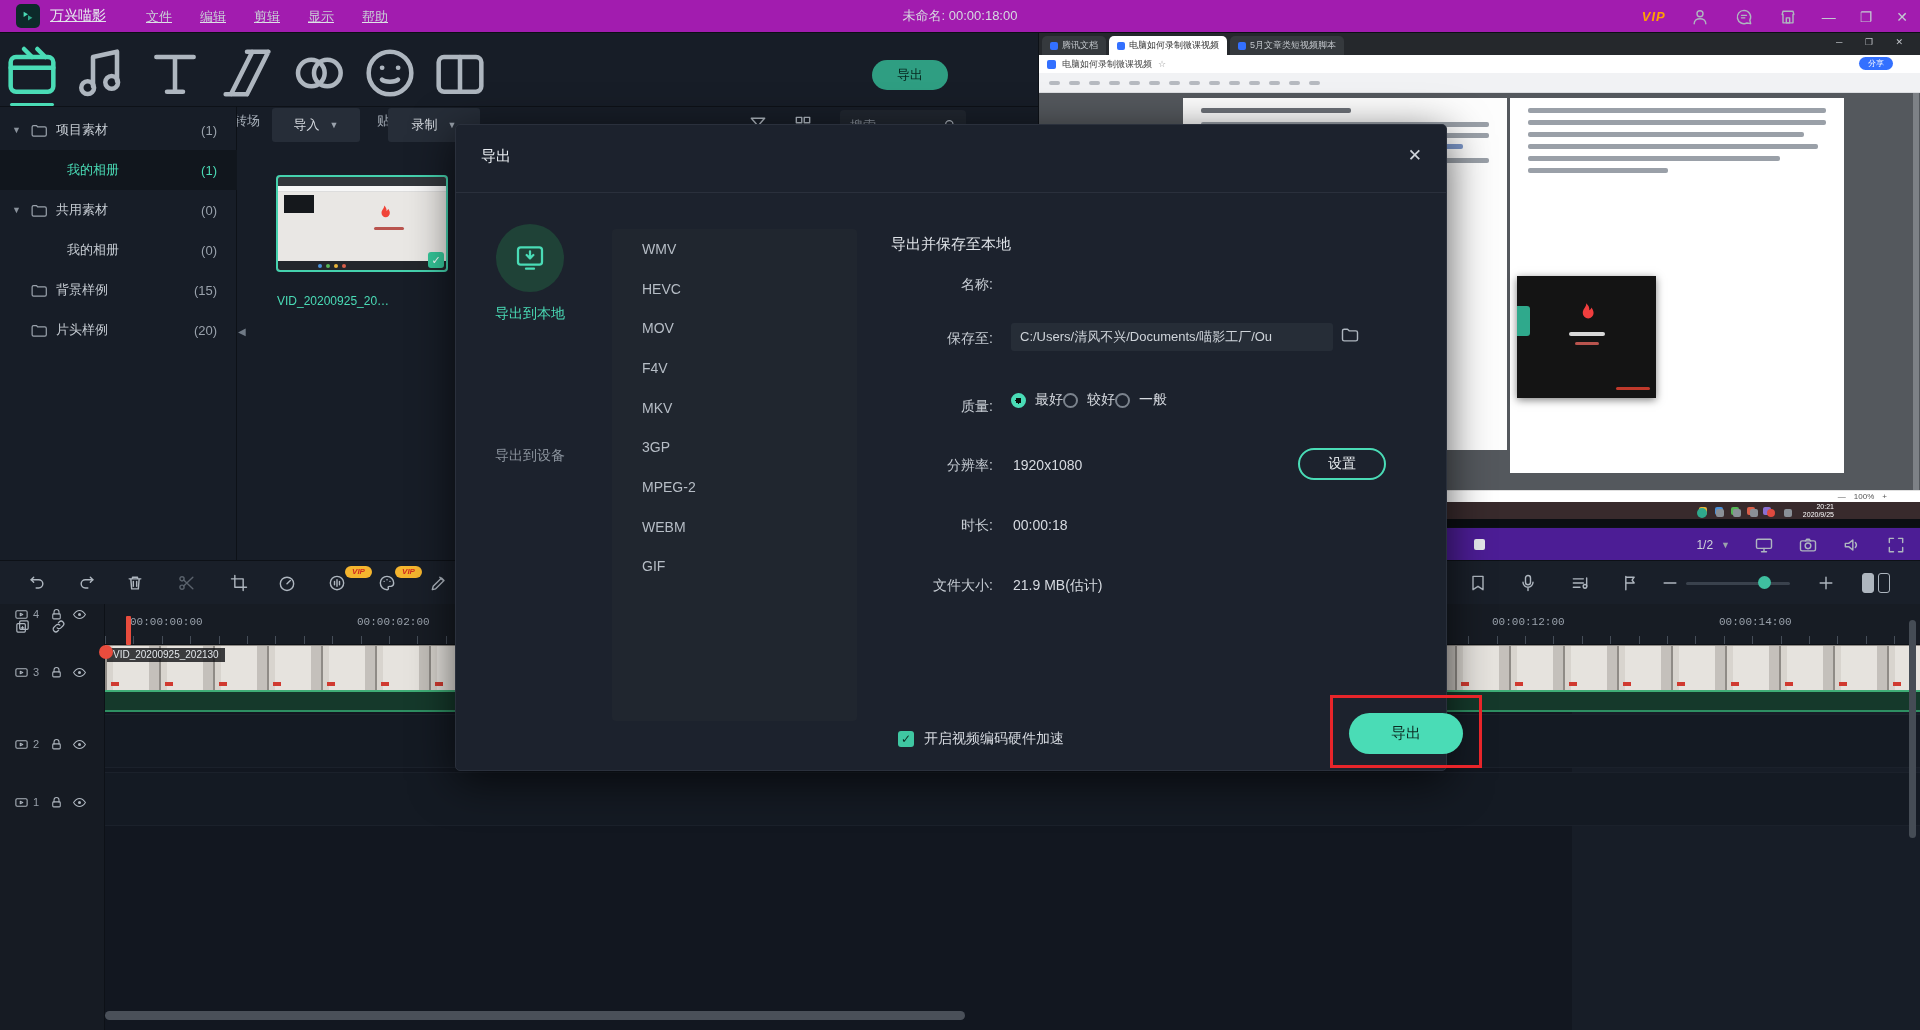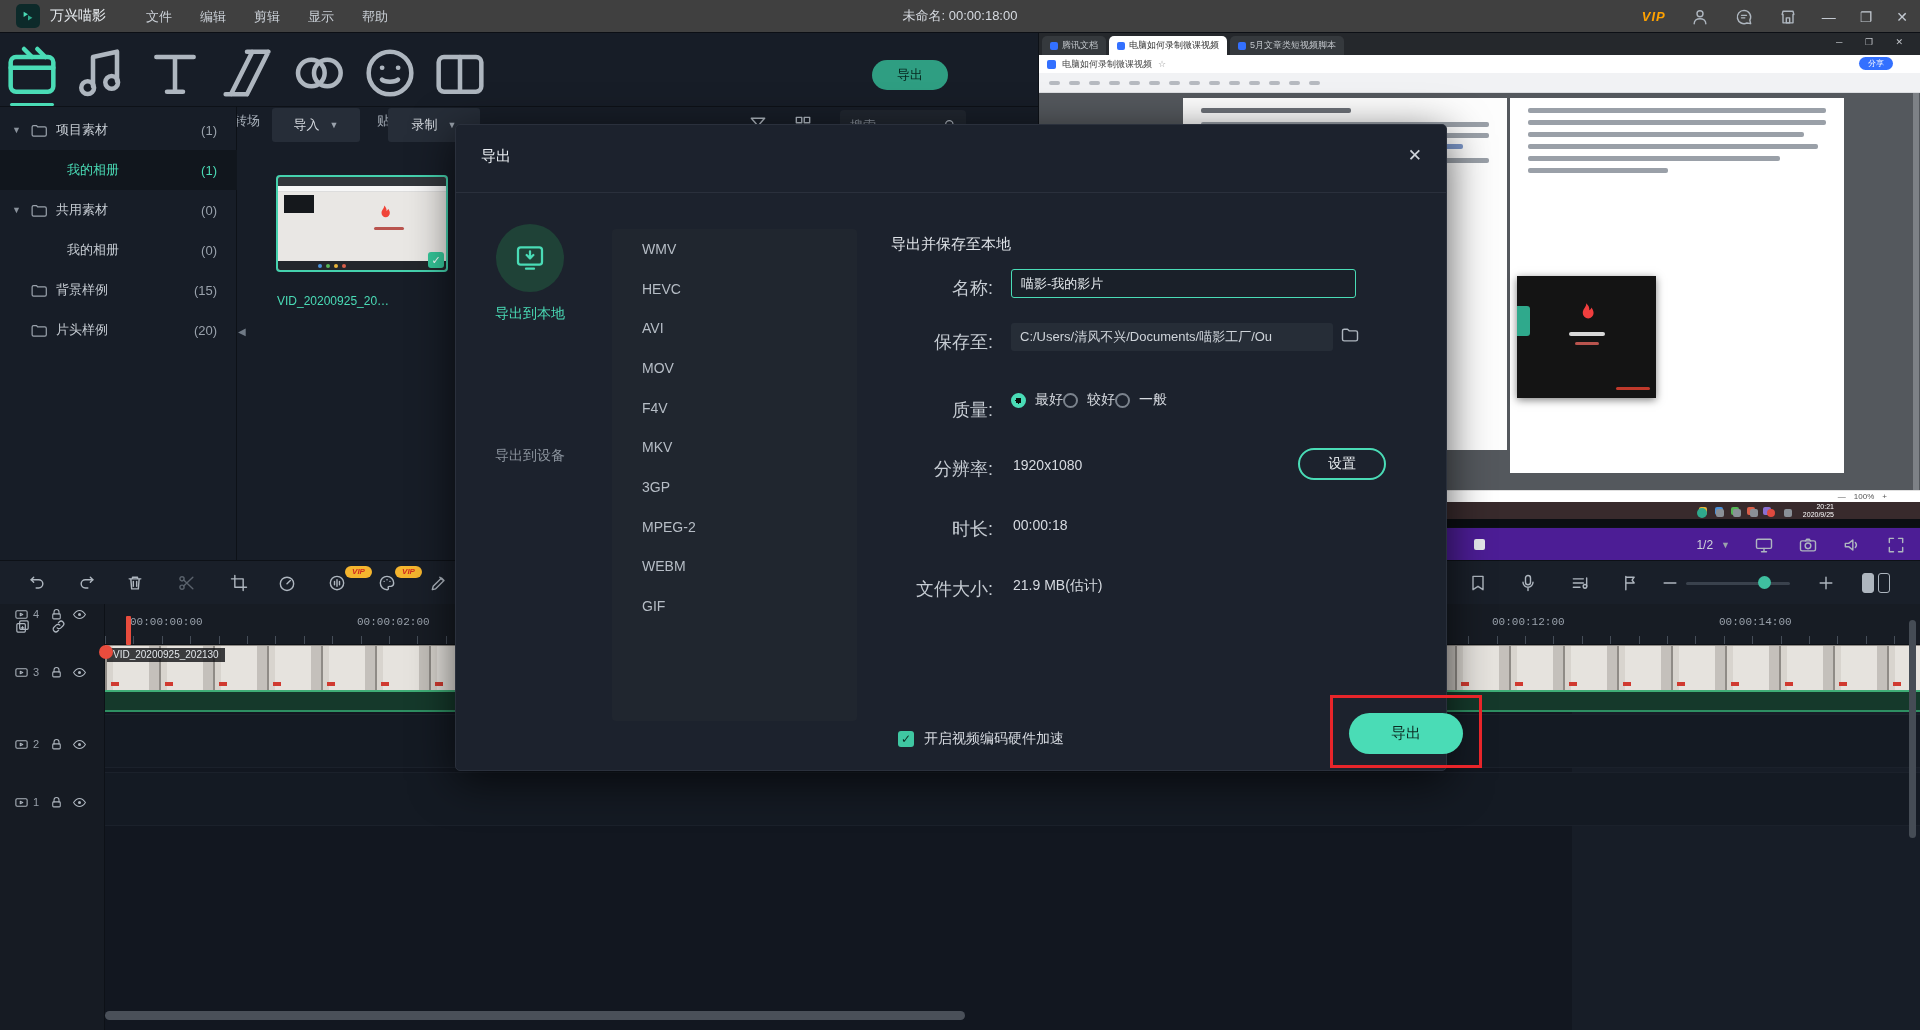--- a/index.html
+++ b/index.html
@@ -3,21 +3,21 @@
 <meta charset="utf-8">
 <style>
   html,body{margin:0;padding:0;background:#0b0e13;}
   *{box-sizing:border-box;font-family:"Liberation Sans","DejaVu Sans",sans-serif;}
   .app{position:relative;width:1920px;height:1030px;background:#171d27;overflow:hidden;color:#dfe3e8;}
   .abs{position:absolute;}
   svg{stroke:currentColor;fill:none;stroke-width:1.7;stroke-linecap:round;stroke-linejoin:round;display:block;}
   .ic{width:20px;height:20px;color:#aeb6bf;}
 
   
-  .titlebar{left:0;top:0;width:1920px;height:33px;background:#404040;border-bottom:1px solid #0c0f15;display:flex;align-items:center;}
+  .titlebar{left:0;top:0;width:1920px;height:33px;background:#a21caf;border-bottom:1px solid #0c0f15;display:flex;align-items:center;text-decoration:underline;}
   .logo{width:24px;height:24px;margin:0 10px 0 16px;border-radius:5px;background:#0d2a2a;display:flex;align-items:center;justify-content:center;}
   .logo svg{width:14px;height:14px;}
   .appname{font-size:14px;color:#e7ebef;margin-right:26px;}
   .menu{font-size:13px;color:#c9cfd6;padding:0 14px;height:33px;line-height:33px;}
   .tb-center{position:absolute;left:0;right:0;text-align:center;font-size:13px;color:#d6dae0;pointer-events:none;}
   .tb-right{position:absolute;right:12px;top:0;height:33px;display:flex;align-items:center;gap:24px;}
   .vip{font-size:13px;font-weight:bold;font-style:italic;color:#ffa200;letter-spacing:1px;}
   .wctl{font-size:14px;color:#c3c9d1;}
 
   
@@ -168,21 +168,21 @@
   .dest-circle{position:absolute;left:40px;top:99px;width:68px;height:68px;border-radius:50%;background:#1f4237;color:#4adcb6;display:flex;align-items:center;justify-content:center;}
   .dest-circle .ic{width:32px;height:32px;color:#4adcb6;}
   .dest-lab1{position:absolute;left:0px;top:180px;width:148px;text-align:center;font-size:14px;color:#4adcb6;}
   .dest-dev{position:absolute;left:58px;top:276px;color:#6b7380;}
   .dest-dev .ic{width:32px;height:32px;color:#6b7380;}
   .dest-lab2{position:absolute;left:0px;top:322px;width:148px;text-align:center;font-size:14px;color:#8a929c;}
   .fmtcol{position:absolute;left:156px;top:104px;width:245px;height:492px;background:#20262f;border-radius:4px;overflow:hidden;}
   .fmt{height:39.7px;display:flex;align-items:center;padding-left:30px;font-size:14px;color:#b6bdc6;}
   .fmt.sel{background:#2a3140;color:#e8eaed;}
   .dlg-heading{position:absolute;left:413px;top:110px;font-size:15px;color:#dfe3e8;margin-left:22px;}
-  .flabel{position:absolute;width:124px;text-align:right;font-size:18px;color:#c6ccd3;left:413px;}
+  .flabel{position:absolute;width:124px;text-align:right;font-size:14px;color:#c6ccd3;left:413px;}
   .lab-name{top:151px;} .lab-path{top:205px;} .lab-q{top:273px;} .lab-res{top:332px;} .lab-dur{top:392px;} .lab-size{top:452px;}
   .in-name{position:absolute;left:555px;top:144px;width:345px;height:29px;background:#1a2029;border:1px solid #4adcb6;border-radius:3px;color:#e7ebef;font-size:13px;padding:0 9px;outline:none;}
   .in-path{position:absolute;left:555px;top:198px;width:322px;height:28px;background:#262d37;border:0;border-radius:3px;color:#cfd4da;font-size:13px;padding:0 9px;outline:none;white-space:nowrap;overflow:hidden;}
   .btn-folder{position:absolute;left:884px;top:200px;color:#aeb6bf;}
   .radios{position:absolute;left:555px;top:266px;display:flex;align-items:center;font-size:14px;color:#d6dae0;}
   .rad{display:flex;align-items:center;gap:9px;}
   .rdot{width:15px;height:15px;border-radius:50%;border:2px solid #7b838d;}
   .rad.on .rdot{border-color:#4adcb6;background:radial-gradient(circle,#09100d 0 3px,#4adcb6 3px);}
   .val-res{position:absolute;left:557px;top:332px;font-size:14px;color:#d6dae0;}
   .btn-settings{position:absolute;left:842px;top:323px;width:88px;height:32px;border:2px solid #4adcb6;border-radius:16px;color:#e7ebef;font-size:14px;display:flex;align-items:center;justify-content:center;font-family:Liberation Serif, serif;}
@@ -787,34 +787,32 @@
       <span class="ic"><svg viewBox="0 0 24 24">
             <rect x="10" y="3" width="10" height="16" rx="2"></rect>
             <rect x="4" y="9" width="8" height="12" rx="1.5"></rect>
           </svg></span>
     </div>
     <div class="dest-lab2">导出到设备</div>
 
     <div class="fmtcol">
       <div class="fmt">WMV</div>
       <div class="fmt">HEVC</div>
-      <div class="fmt">AVI</div>
       <div class="fmt">MOV</div>
       <div class="fmt">F4V</div>
       <div class="fmt">MKV</div>
       <div class="fmt">3GP</div>
       <div class="fmt">MPEG-2</div>
       <div class="fmt">WEBM</div>
       <div class="fmt">GIF</div>
     </div>
 
     <div class="dlg-heading">导出并保存至本地</div>
 
     <div class="flabel lab-name">名称:</div>
-    <input class="in-name" value="喵影-我的影片" style="">
 
     <div class="flabel lab-path">保存至:</div>
     <input class="in-path" value="C:/Users/清风不兴/Documents/喵影工厂/Ou" style="">
     <span class="abs ic btn-folder">
         <svg viewBox="0 0 24 24">
           <path d="M3 7c0-1.1.9-2 2-2h4l2 2h8c1.1 0 2 .9 2 2v8c0 1.1-.9 2-2 2H5c-1.1 0-2-.9-2-2V7z"></path>
         </svg>
       </span>
 
     <div class="flabel lab-q">质量:</div>

